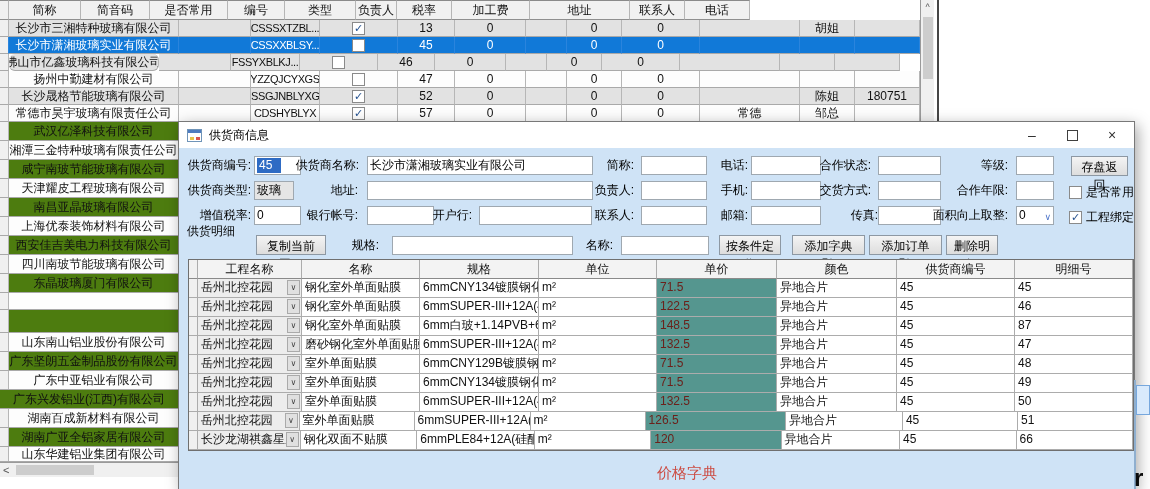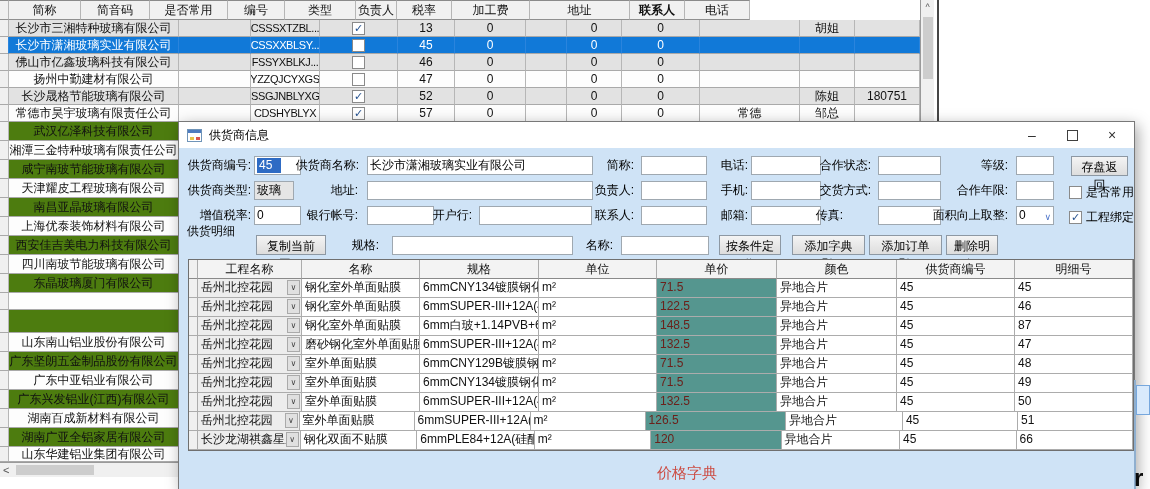--- a/index.html
+++ b/index.html
@@ -80,21 +80,21 @@
       <div class="bcell rh" style="width: 9px;"></div>
       <div class="bcell" style="width: 72px;">简称</div>
       <div class="bcell" style="width: 69px;">简音码</div>
       <div class="bcell" style="width: 78px;">是否常用</div>
       <div class="bcell" style="width: 57px;">编号</div>
       <div class="bcell" style="width: 71px;">类型</div>
       <div class="bcell" style="width: 41px;">负责人</div>
       <div class="bcell" style="width: 55px;">税率</div>
       <div class="bcell" style="width: 78px;">加工费</div>
       <div class="bcell" style="width: 100px;">地址</div>
-      <div class="bcell" style="width: 55px; font-weight: bold;">联系人</div>
+      <div class="bcell" style="width: 55px;">联系人</div>
       <div class="bcell" style="width: 65px;">电话</div>
     </div>
     <div class="trow g">
       <div class="bcell rh" style="width: 9px;"></div>
       <div class="bcell" style="width: 170px;">长沙市三湘特种玻璃有限公司</div>
       <div class="bcell" style="width: 72px;"></div>
       <div class="bcell code" style="width: 69px;">CSSSXTZBL...</div>
       <div class="bcell" style="width: 78px;">
         <span class="cb on">✓</span>
       </div>
@@ -119,21 +119,21 @@
       <div class="bcell" style="width: 71px;">0</div>
       <div class="bcell" style="width: 41px;"></div>
       <div class="bcell" style="width: 55px;">0</div>
       <div class="bcell" style="width: 78px;">0</div>
       <div class="bcell" style="width: 100px;"></div>
       <div class="bcell" style="width: 55px;"></div>
       <div class="bcell" style="width: 65px;"></div>
     </div>
     <div class="trow g">
       <div class="bcell rh" style="width: 9px;"></div>
-      <div class="bcell" style="width: 170px;">佛山市亿鑫玻璃科技有限公司</div>
+      <div class="bcell" style="width: 150px; border-radius: 6px;">佛山市亿鑫玻璃科技有限公司</div>
       <div class="bcell" style="width: 72px;"></div>
       <div class="bcell code" style="width: 69px;">FSSYXBLKJ...</div>
       <div class="bcell" style="width: 78px;">
         <span class="cb"></span>
       </div>
       <div class="bcell" style="width: 57px;">46</div>
       <div class="bcell" style="width: 71px;">0</div>
       <div class="bcell" style="width: 41px;"></div>
       <div class="bcell" style="width: 55px;">0</div>
       <div class="bcell" style="width: 78px;">0</div>
@@ -243,21 +243,21 @@
       <div class="lname">山东南山铝业股份有限公司</div>
     </div>
     <div class="lrow g" style="height: 19px;">
       <div class="lrh"></div>
       <div class="lname">广东坚朗五金制品股份有限公司</div>
     </div>
     <div class="lrow w" style="height: 19px;">
       <div class="lrh"></div>
       <div class="lname">广东中亚铝业有限公司</div>
     </div>
-    <div class="lrow g" style="height: 19px;">
+    <div class="lrow g" style="height: 19px; flex-direction: column;">
       <div class="lrh"></div>
       <div class="lname">广东兴发铝业(江西)有限公司</div>
     </div>
     <div class="lrow w" style="height: 19px;">
       <div class="lrh"></div>
       <div class="lname">湖南百成新材料有限公司</div>
     </div>
     <div class="lrow g" style="height: 19px;">
       <div class="lrh"></div>
       <div class="lname">湖南广亚全铝家居有限公司</div>
@@ -337,21 +337,21 @@
     <span class="lbl" style="left:6px;top:58px;width:66px">增值税率:</span>
     <span class="tb" style="left:75px;top:58px;width:47px">0</span>
     <span class="lbl" style="left:113px;top:58px;width:66px">银行帐号:</span>
     <span class="tb" style="left:188px;top:58px;width:67px"></span>
     <span class="lbl" style="left:239px;top:58px;width:54px">开户行:</span>
     <span class="tb" style="left:300px;top:58px;width:113px"></span>
     <span class="lbl" style="left:401px;top:58px;width:54px">联系人:</span>
     <span class="tb" style="left:462px;top:58px;width:66px"></span>
     <span class="lbl" style="left:527px;top:58px;width:42px">邮箱:</span>
     <span class="tb" style="left:572px;top:58px;width:70px"></span>
-    <span class="lbl" style="left:622px;top:58px;width:42px">传真:</span>
+    <span class="lbl" style="left:657px;top:58px;width:42px">传真:</span>
     <span class="tb" style="left:699px;top:58px;width:63px"></span>
     <span class="lbl" style="left:739px;top:58px;width:90px">面积向上取整:</span>
     <span class="tb" style="left:837px;top:58px;width:38px"><span>0</span><span class="combo-arrow">∨</span></span>
     <div class="cbwrap" style="left:890px;top:61px">
       <span class="cb on">✓</span>
       <span>工程绑定</span>
     </div>
 
     <div class="seclbl" style="left:8px;top:75px">供货明细</div>
     <button class="btn" style="left:77px;top:87px;width:70px">复制当前工程</button>

